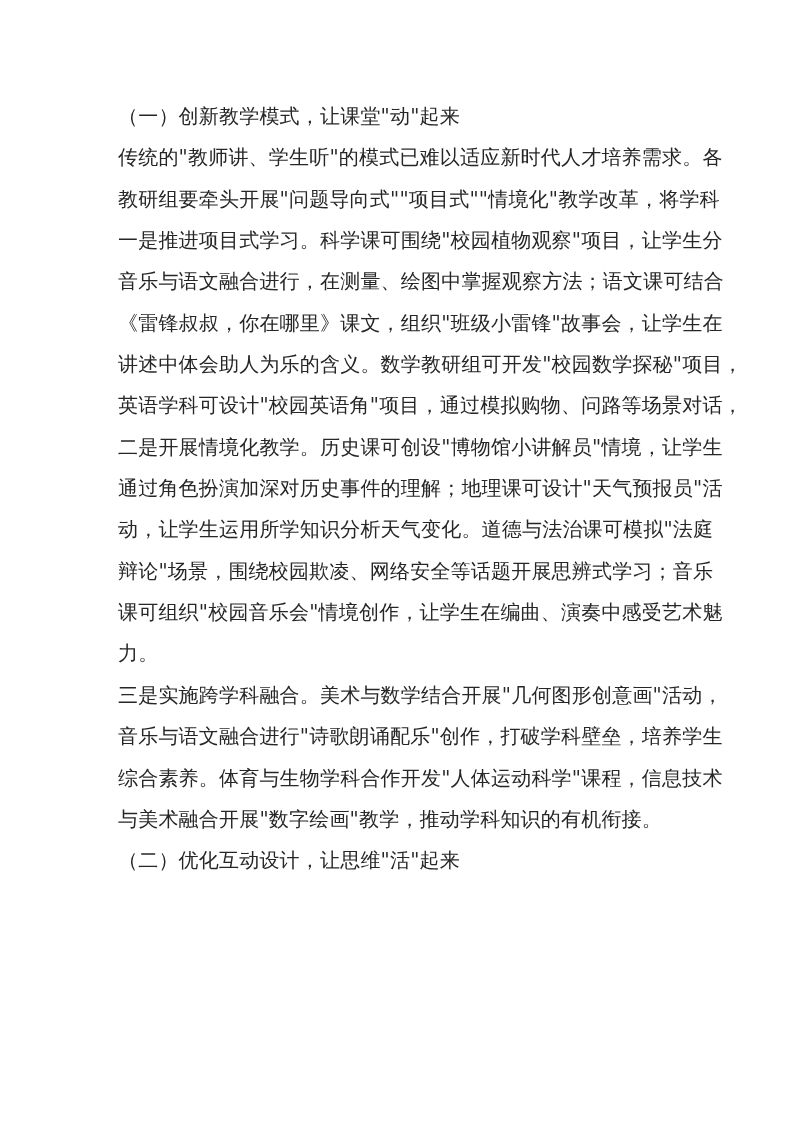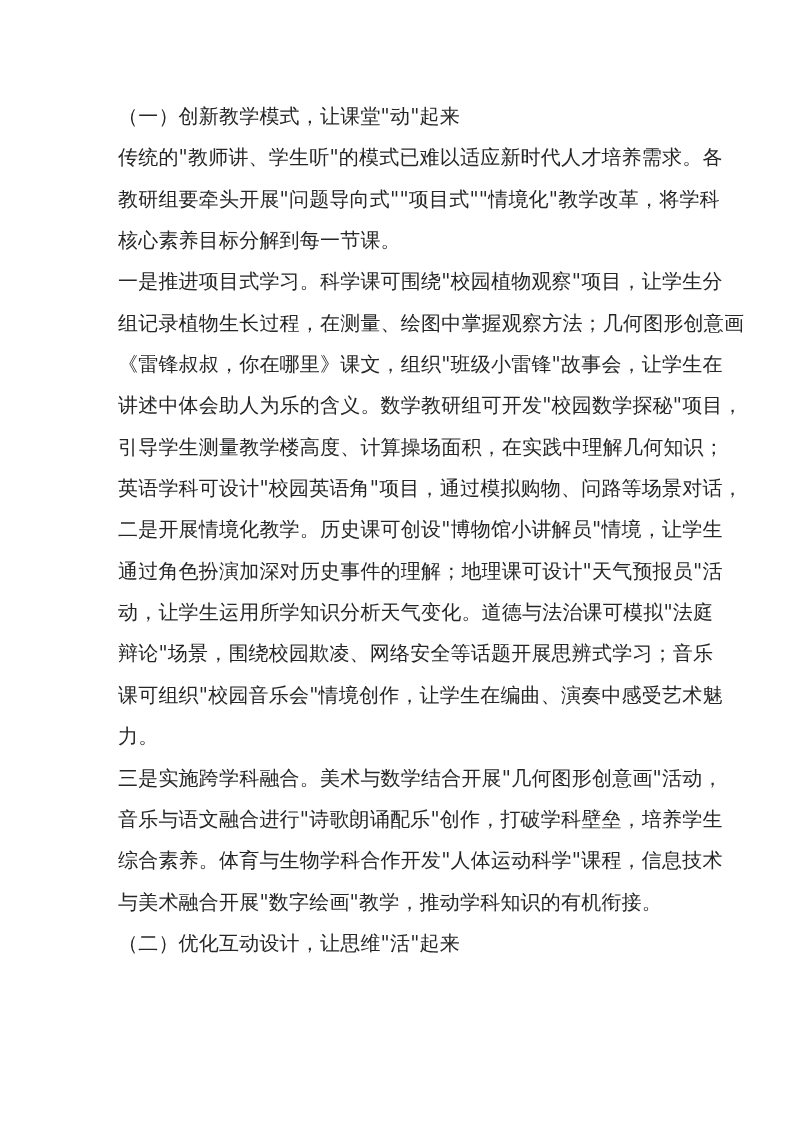--- a/index.html
+++ b/index.html
@@ -32,29 +32,27 @@
 
 <div class="page">
 
   <div class="para">
     <div class="line">（一）创新教学模式，让课堂"动"起来</div>
   </div>
 
   <div class="para">
     <div class="line">传统的"教师讲、学生听"的模式已难以适应新时代人才培养需求。各</div>
     <div class="line">教研组要牵头开展"问题导向式""项目式""情境化"教学改革，将学科</div>
-    <div class="line">核心素养目标分解到每一节课。</div>
   </div>
 
   <div class="para">
     <div class="line">一是推进项目式学习。科学课可围绕"校园植物观察"项目，让学生分</div>
-    <div class="line">组记录植物生长过程，在测量、绘图中掌握观察方法；几何图形创意画</div>
+    <div class="line">音乐与语文融合进行，在测量、绘图中掌握观察方法；语文课可结合</div>
     <div class="line">《雷锋叔叔，你在哪里》课文，组织"班级小雷锋"故事会，让学生在</div>
     <div class="line">讲述中体会助人为乐的含义。数学教研组可开发"校园数学探秘"项目，</div>
-    <div class="line">引导学生测量教学楼高度、计算操场面积，在实践中理解几何知识；</div>
     <div class="line">英语学科可设计"校园英语角"项目，通过模拟购物、问路等场景对话，</div>
   </div>
 
   <div class="para">
     <div class="line">二是开展情境化教学。历史课可创设"博物馆小讲解员"情境，让学生</div>
     <div class="line">通过角色扮演加深对历史事件的理解；地理课可设计"天气预报员"活</div>
     <div class="line">动，让学生运用所学知识分析天气变化。道德与法治课可模拟"法庭</div>
     <div class="line">辩论"场景，围绕校园欺凌、网络安全等话题开展思辨式学习；音乐</div>
     <div class="line">课可组织"校园音乐会"情境创作，让学生在编曲、演奏中感受艺术魅</div>
     <div class="line">力。</div>

